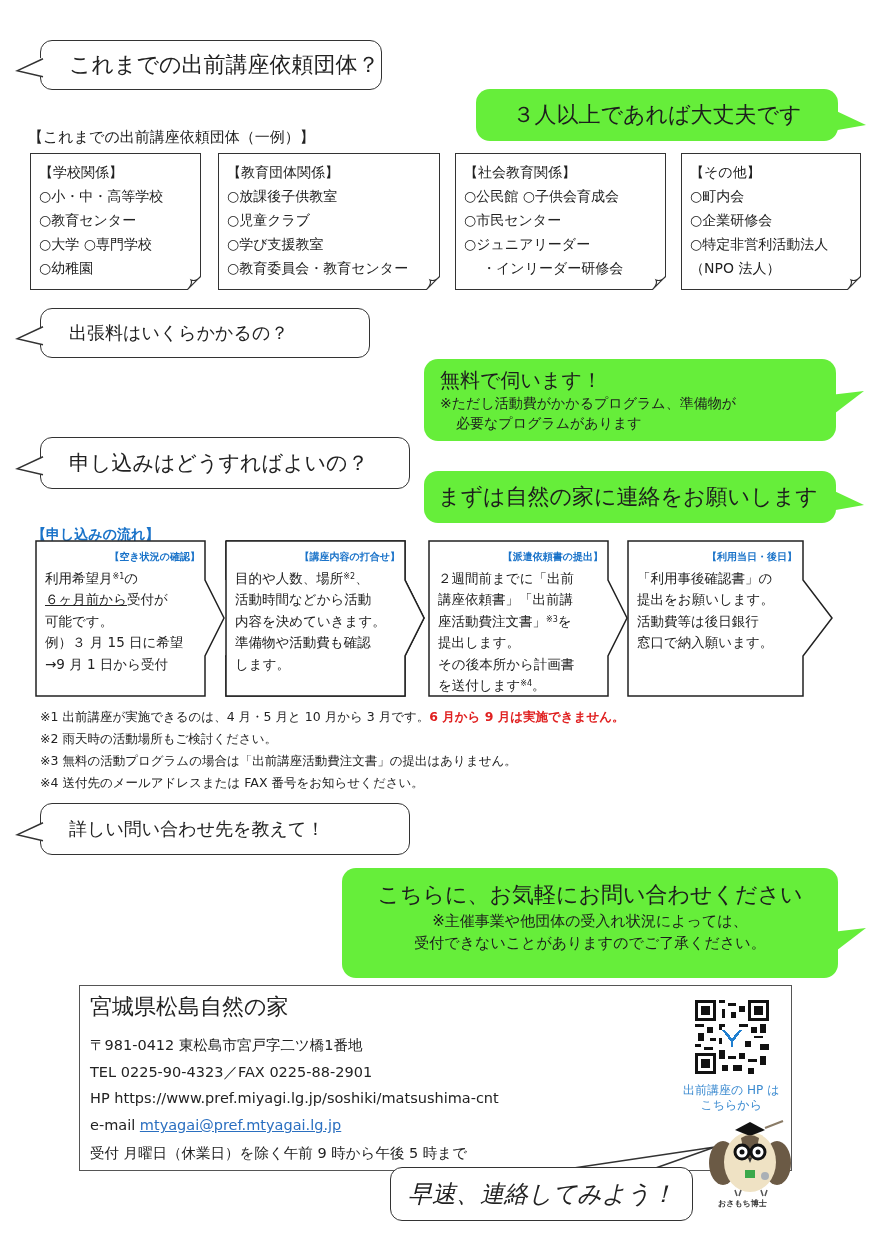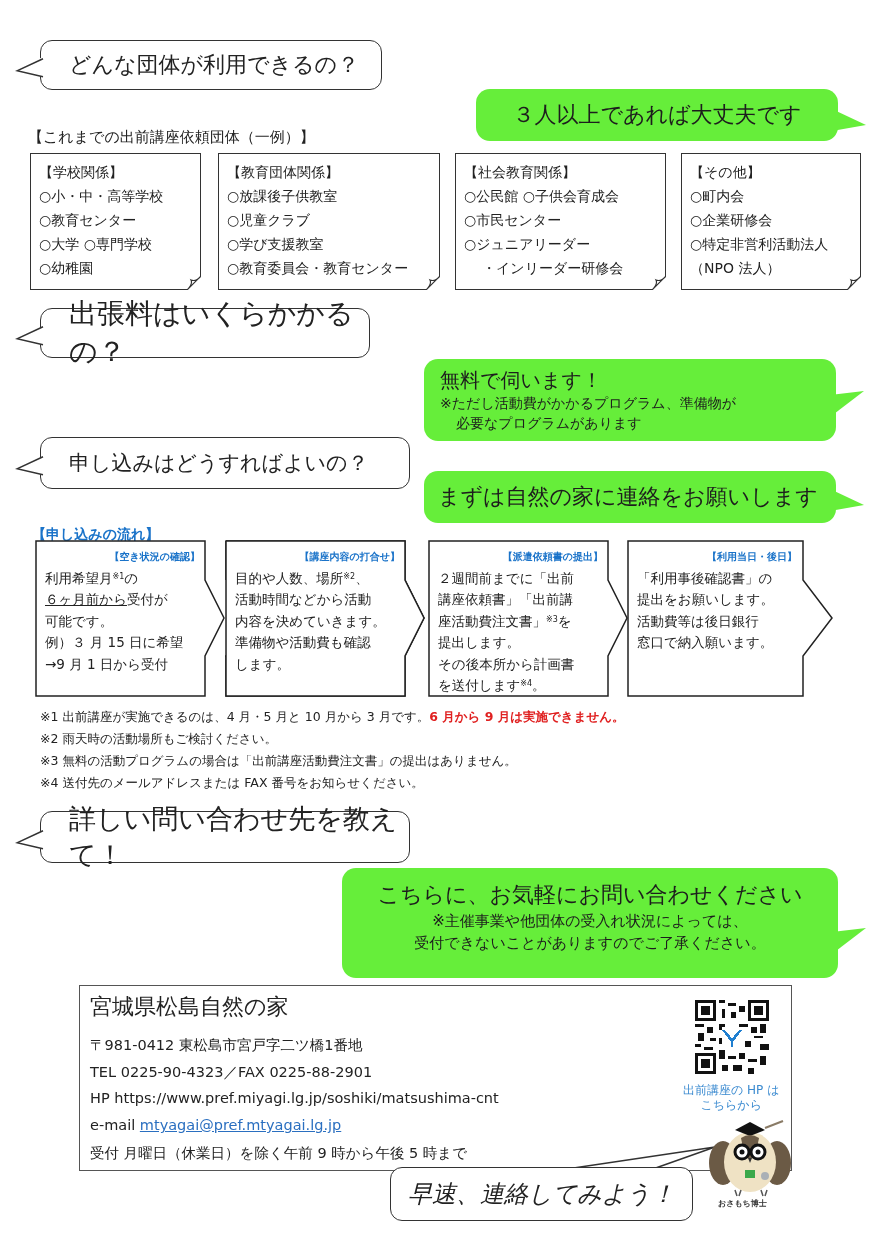--- a/index.html
+++ b/index.html
@@ -77,21 +77,21 @@
       font-size: 24px; font-style: italic; color: #222; }
   </style>
 </head>
 <body>
 
 <div class="q-bubble" style="left:40px; top:40px; width:342px; height:50px; font-size:22px;">
   <svg class="q-tail" viewBox="0 0 30 34">
     <path d="M28 2 L2 16 L28 14 Z" fill="#fff"></path>
     <path d="M28 4 L2 16 L28 22" fill="#fff" stroke="#333" stroke-width="1.5"></path>
   </svg>
-  <span>どんな団体が利用できるの？</span>
+  <span>これまでの出前講座依頼団体？</span>
 </div>
 
 <div class="a-bubble" style="left:476px; top:89px; width:362px; height:52px; display:flex; align-items:center; justify-content:center; font-size:22px;">
   <svg class="a-tail" viewBox="0 0 34 30" style="bottom:6px;">
     <path d="M0 4 L34 20 L0 26 Z" fill="#66ee3a"></path>
   </svg>
   <span>３人以上であれば大丈夫です</span>
 </div>
 
 <div class="section-label" style="left:28px; top:128px;">【これまでの出前講座依頼団体（一例）】</div>
@@ -137,21 +137,21 @@
   <div>○町内会</div>
   <div>○企業研修会</div>
   <div>○特定非営利活動法人</div>
   <div>（NPO 法人）</div>
   <svg class="fold" viewBox="0 0 14 14">
       <path d="M0 14 L14 0 L14 14 Z" fill="#fff"></path>
       <path d="M0 14 L14 0 M0 14 Q6 8 4 4 Q9 6 14 0" fill="none" stroke="#333" stroke-width="1.2"></path>
     </svg>
 </div>
 
-<div class="q-bubble" style="left:40px; top:308px; width:330px; height:50px; font-size:28px;">
+<div class="q-bubble" style="left:40px; top:308px; width:330px; height:50px; font-size:18px;">
   <svg class="q-tail" viewBox="0 0 30 34">
     <path d="M28 4 L2 16 L28 22" fill="#fff" stroke="#333" stroke-width="1.5"></path>
   </svg>
   <span>出張料はいくらかかるの？</span>
 </div>
 
 <div class="a-bubble" style="left:424px; top:359px; width:412px; height:82px; padding:8px 0 0 16px;">
   <svg class="a-tail" viewBox="0 0 34 30" style="bottom:20px;">
     <path d="M0 4 L34 0 L0 26 Z" fill="#66ee3a"></path>
   </svg>
@@ -233,21 +233,21 @@
   </div>
 </div>
 
 <div class="notes">
   <div><span>※1 出前講座が実施できるのは、4 月・5 月と 10 月から 3 月です。</span><span class="red">6 月から 9 月は実施できません。</span></div>
   <div>※2 雨天時の活動場所もご検討ください。</div>
   <div>※3 無料の活動プログラムの場合は「出前講座活動費注文書」の提出はありません。</div>
   <div>※4 送付先のメールアドレスまたは FAX 番号をお知らせください。</div>
 </div>
 
-<div class="q-bubble" style="left:40px; top:803px; width:370px; height:52px; font-size:27px;margin-top:8px;">
+<div class="q-bubble" style="left:40px; top:803px; width:370px; height:52px; font-size:18px;">
   <svg class="q-tail" viewBox="0 0 30 34">
     <path d="M28 4 L2 16 L28 22" fill="#fff" stroke="#333" stroke-width="1.5"></path>
   </svg>
   <span>詳しい問い合わせ先を教えて！</span>
 </div>
 
 <div class="a-bubble" style="left:342px; top:868px; width:496px; height:110px; text-align:center; padding-top:12px;">
   <svg class="a-tail" viewBox="0 0 34 30" style="bottom:20px;">
     <path d="M0 4 L34 0 L0 26 Z" fill="#66ee3a"></path>
   </svg>

